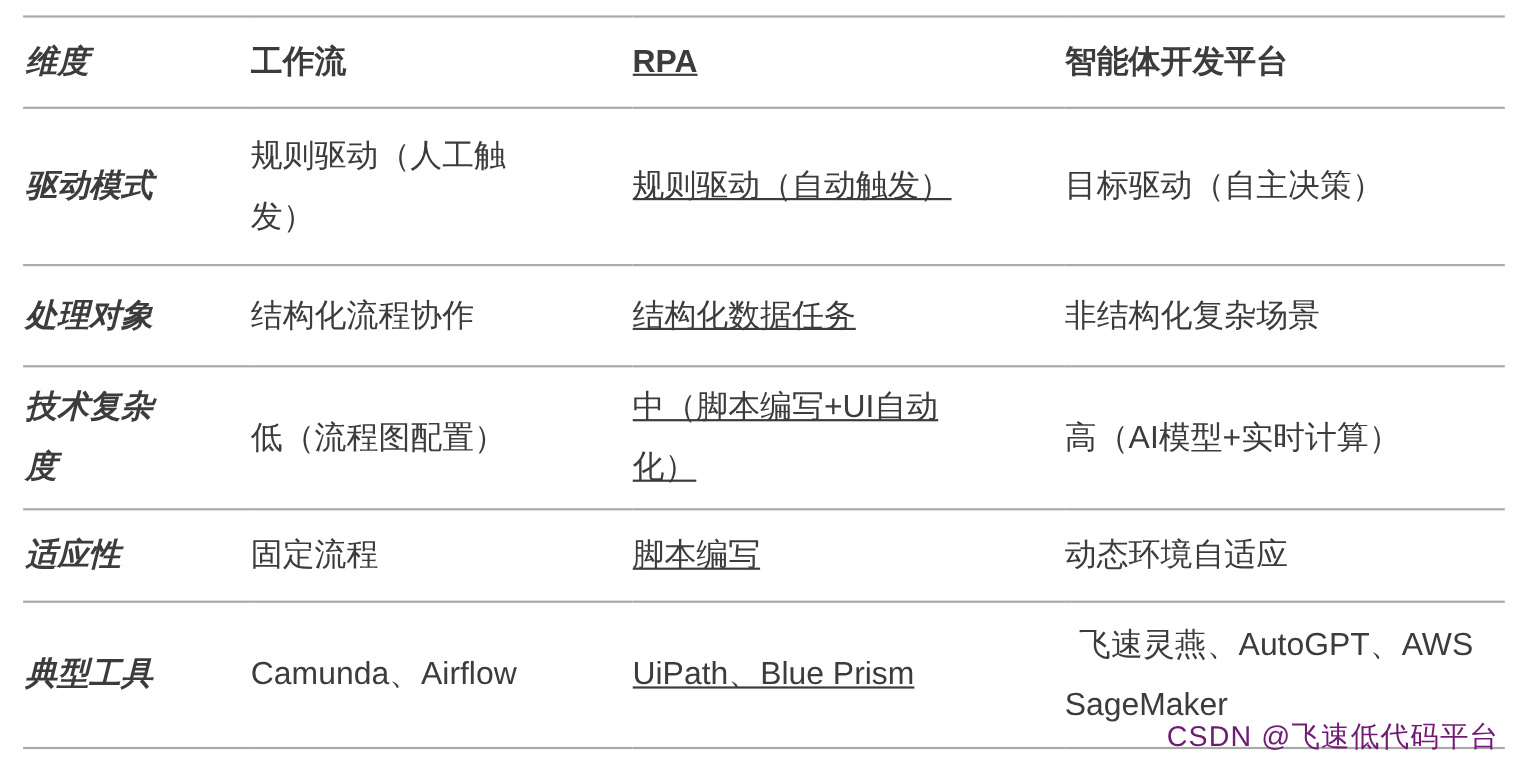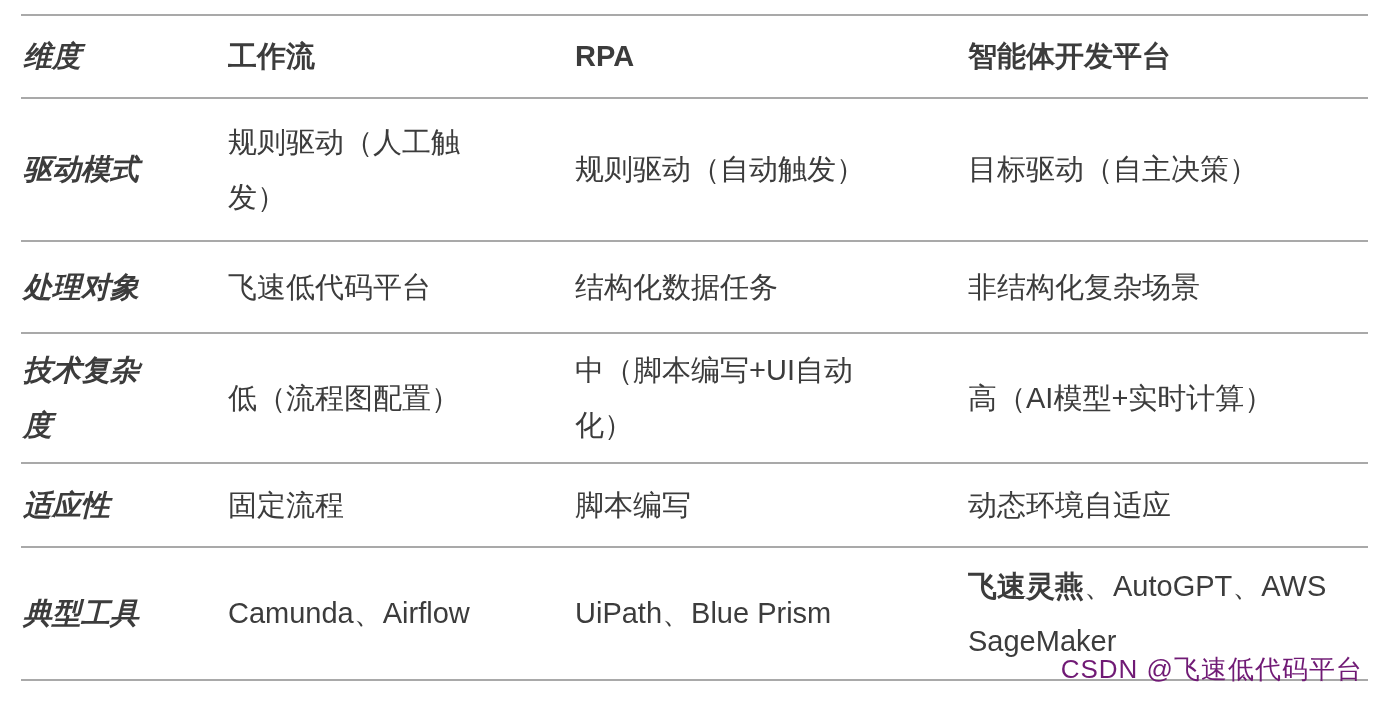--- a/index.html
+++ b/index.html
@@ -29,31 +29,31 @@
     vertical-align: middle;
     padding: 0;
     font-weight: normal;
     overflow: hidden;
   }
   table.cmp thead th, table.cmp tbody th { font-weight: 700; }
 
   
   table.cmp th:nth-child(1), table.cmp td:nth-child(1) { padding-left: 2px; padding-right: 70px; font-style: italic; }
   table.cmp th:nth-child(2), table.cmp td:nth-child(2) { padding-right: 65px; }
-  table.cmp th:nth-child(3), table.cmp td:nth-child(3) { padding-right: 85px; }
+  table.cmp th:nth-child(3), table.cmp td:nth-child(3) { padding-right: 85px; text-decoration: underline; }
   table.cmp th:nth-child(4), table.cmp td:nth-child(4) { padding-right: 0; }
 
   table.cmp thead tr          { height: 83px;  }
   table.cmp tbody tr:nth-child(1) { height: 143px; }
   table.cmp tbody tr:nth-child(2) { height: 92px;  }
   table.cmp tbody tr:nth-child(3) { height: 130px; margin-left: 36px; }
   table.cmp tbody tr:nth-child(4) { height: 84px;  }
   table.cmp tbody tr:nth-child(5) { height: 133px; }
 
-  .b { font-weight: 700; }
+  .b { font-weight: 400; margin-left: 13px; }
 
   .watermark {
     position: absolute;
     top: 640px;
     right: 15px;
     font-size: 26px;
     line-height: 30px;
     color: #701a75;
     letter-spacing: 1px;
     white-space: nowrap;
@@ -82,21 +82,21 @@
     </thead>
     <tbody>
       <tr>
         <th>驱动模式</th>
         <td>规则驱动（人工触发）</td>
         <td>规则驱动（自动触发）</td>
         <td>目标驱动（自主决策）</td>
       </tr>
       <tr>
         <th>处理对象</th>
-        <td>飞速低代码平台</td>
+        <td>结构化流程协作</td>
         <td>结构化数据任务</td>
         <td>非结构化复杂场景</td>
       </tr>
       <tr>
         <th>技术复杂度</th>
         <td>低（流程图配置）</td>
         <td>中（脚本编写+UI自动化）</td>
         <td>高（AI模型+实时计算）</td>
       </tr>
       <tr>

